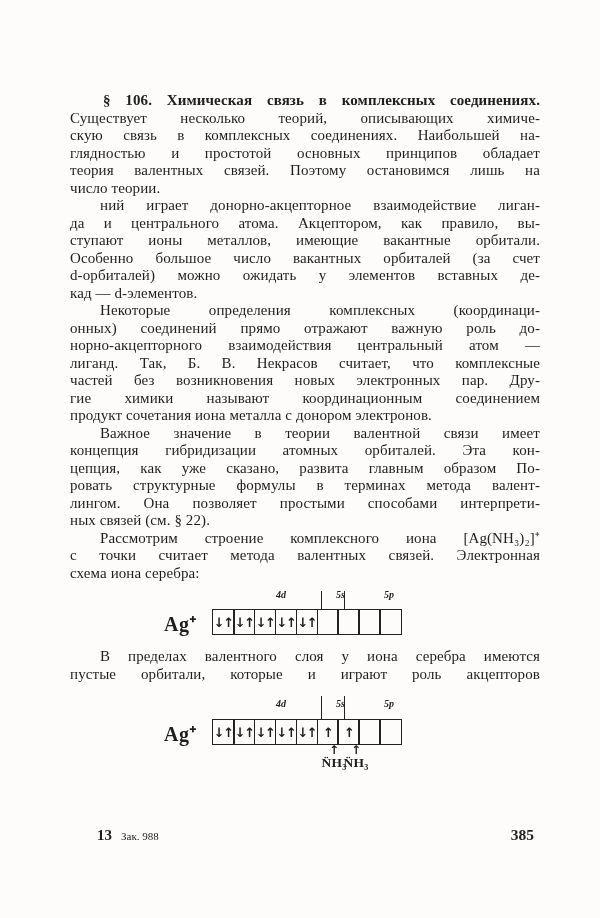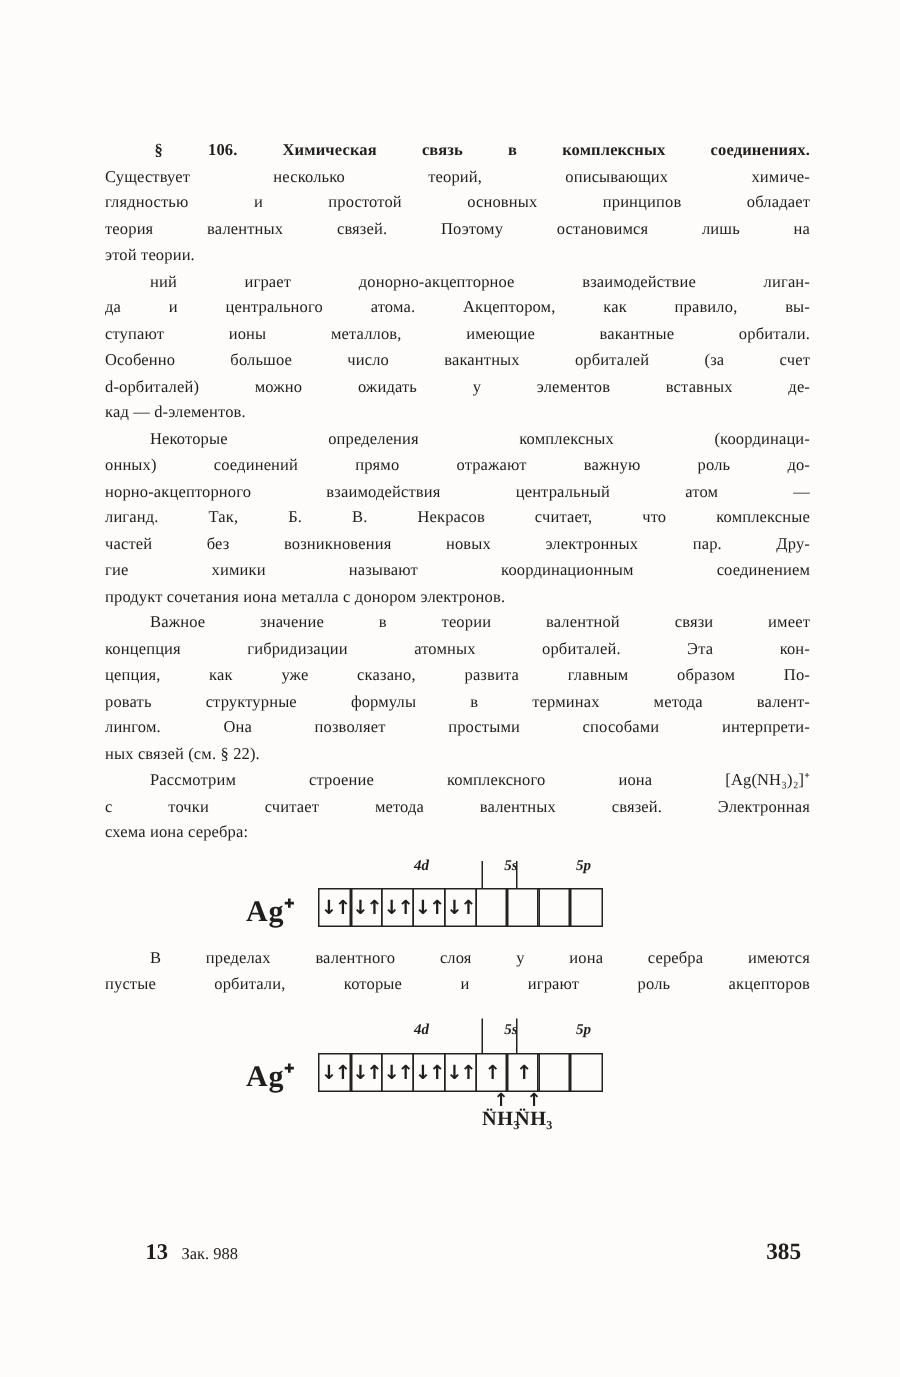--- a/index.html
+++ b/index.html
@@ -11,21 +11,21 @@
     position:relative;
     overflow:hidden;
   }
   .page { position:absolute; inset:0; }
 
   
   .text-block {
     position:absolute; left:70px; top:92px; width:470px;
   }
   .ln {
-    font-size:11px; line-height:17.5px;
+    font-size:15px; line-height:17.5px;
     text-align:justify; text-align-last:justify;
     white-space:normal;
     letter-spacing:0.1px;
   }
   .ln.last { text-align-last:left; }
   .head { font-weight:bold; text-indent:33px; }
   .para.indent > .ln:first-child { text-indent:30px; }
 
   
   .diagram { position:relative; width:470px; }
@@ -88,23 +88,24 @@
 <body>
 
 <div class="page">
 
   <div class="text-block">
 
     <div class="para">
       <div class="ln head">§ 106. Химическая связь в комплексных соединениях.</div>
       <div>
           <div class="ln">Существует несколько теорий, описывающих химиче-</div>
+          <div class="ln">скую связь в комплексных соединениях. Наибольшей на-</div>
           <div class="ln">глядностью и простотой основных принципов обладает</div>
           <div class="ln">теория валентных связей. Поэтому остановимся лишь на</div>
-          <div class="ln last">этой теории.</div>
+          <div class="ln last">число теории.</div>
         </div>
     </div>
 
     <div class="para indent">
         <div class="ln">ний играет донорно-акцепторное взаимодействие лиган-</div>
         <div class="ln">да и центрального атома. Акцептором, как правило, вы-</div>
         <div class="ln">ступают ионы металлов, имеющие вакантные орбитали.</div>
         <div class="ln">Особенно большое число вакантных орбиталей (за счет</div>
         <div class="ln">d-орбиталей) можно ожидать у элементов вставных де-</div>
         <div class="ln last">кад — d-элементов.</div>

